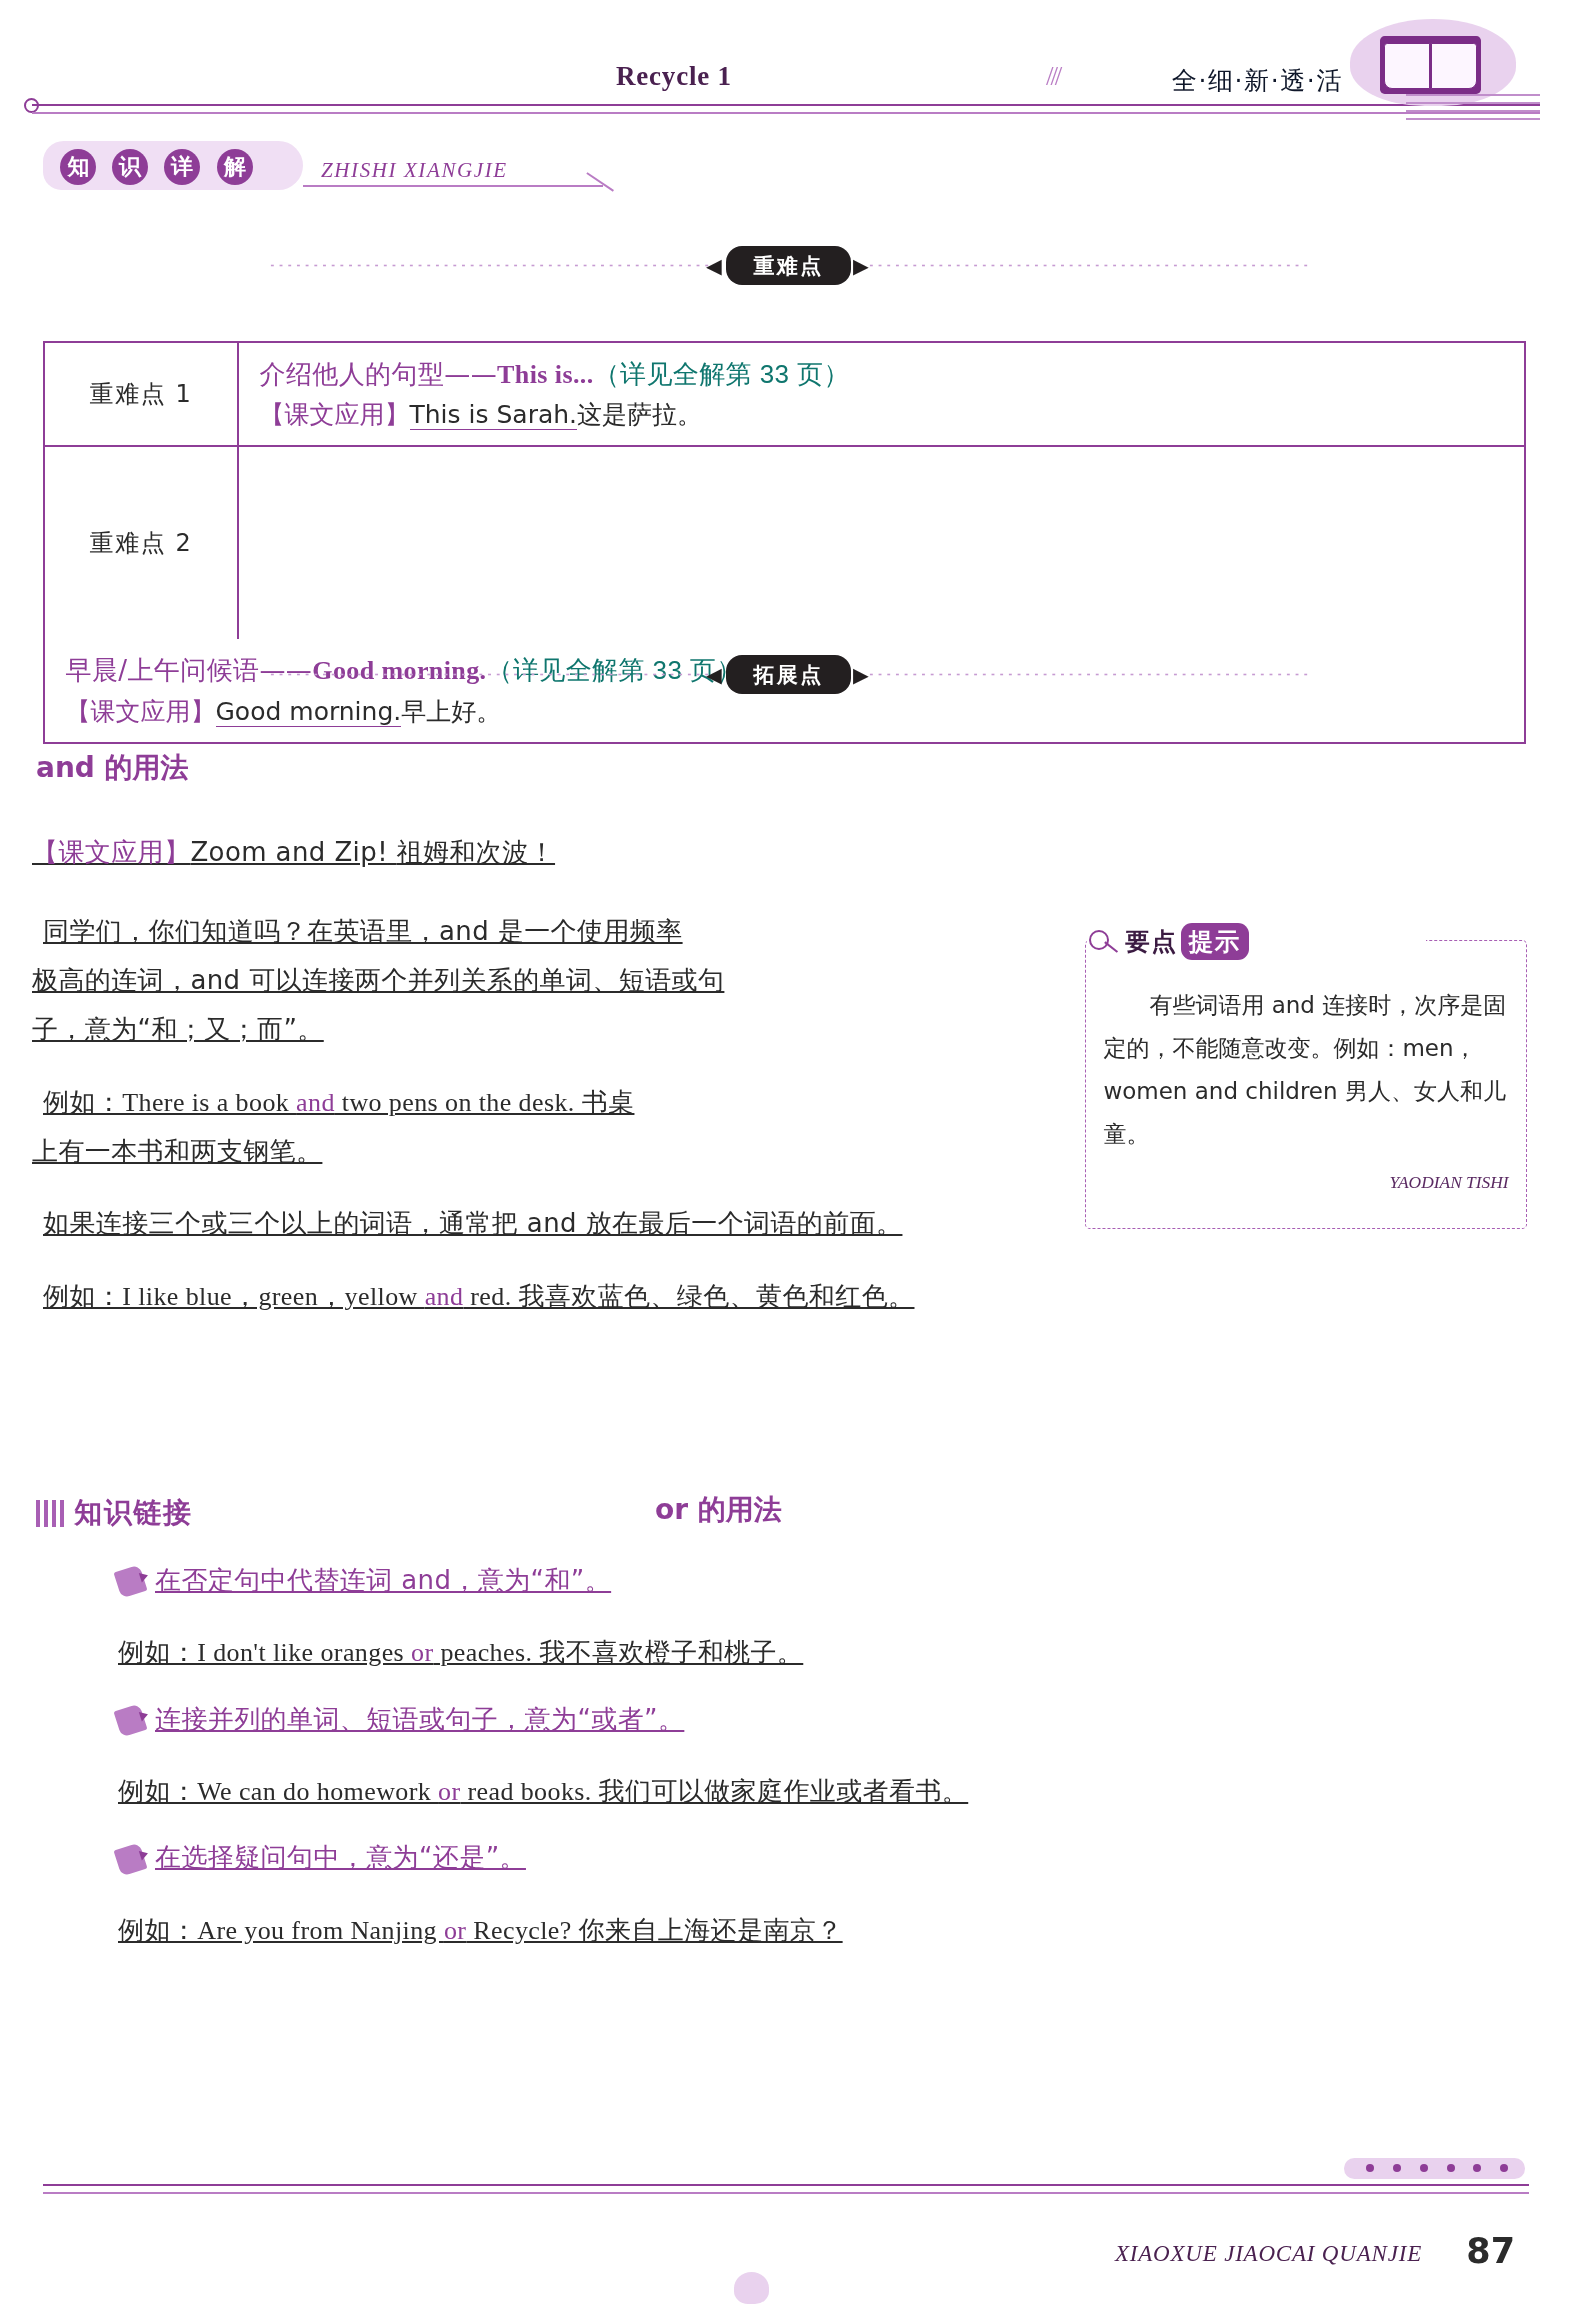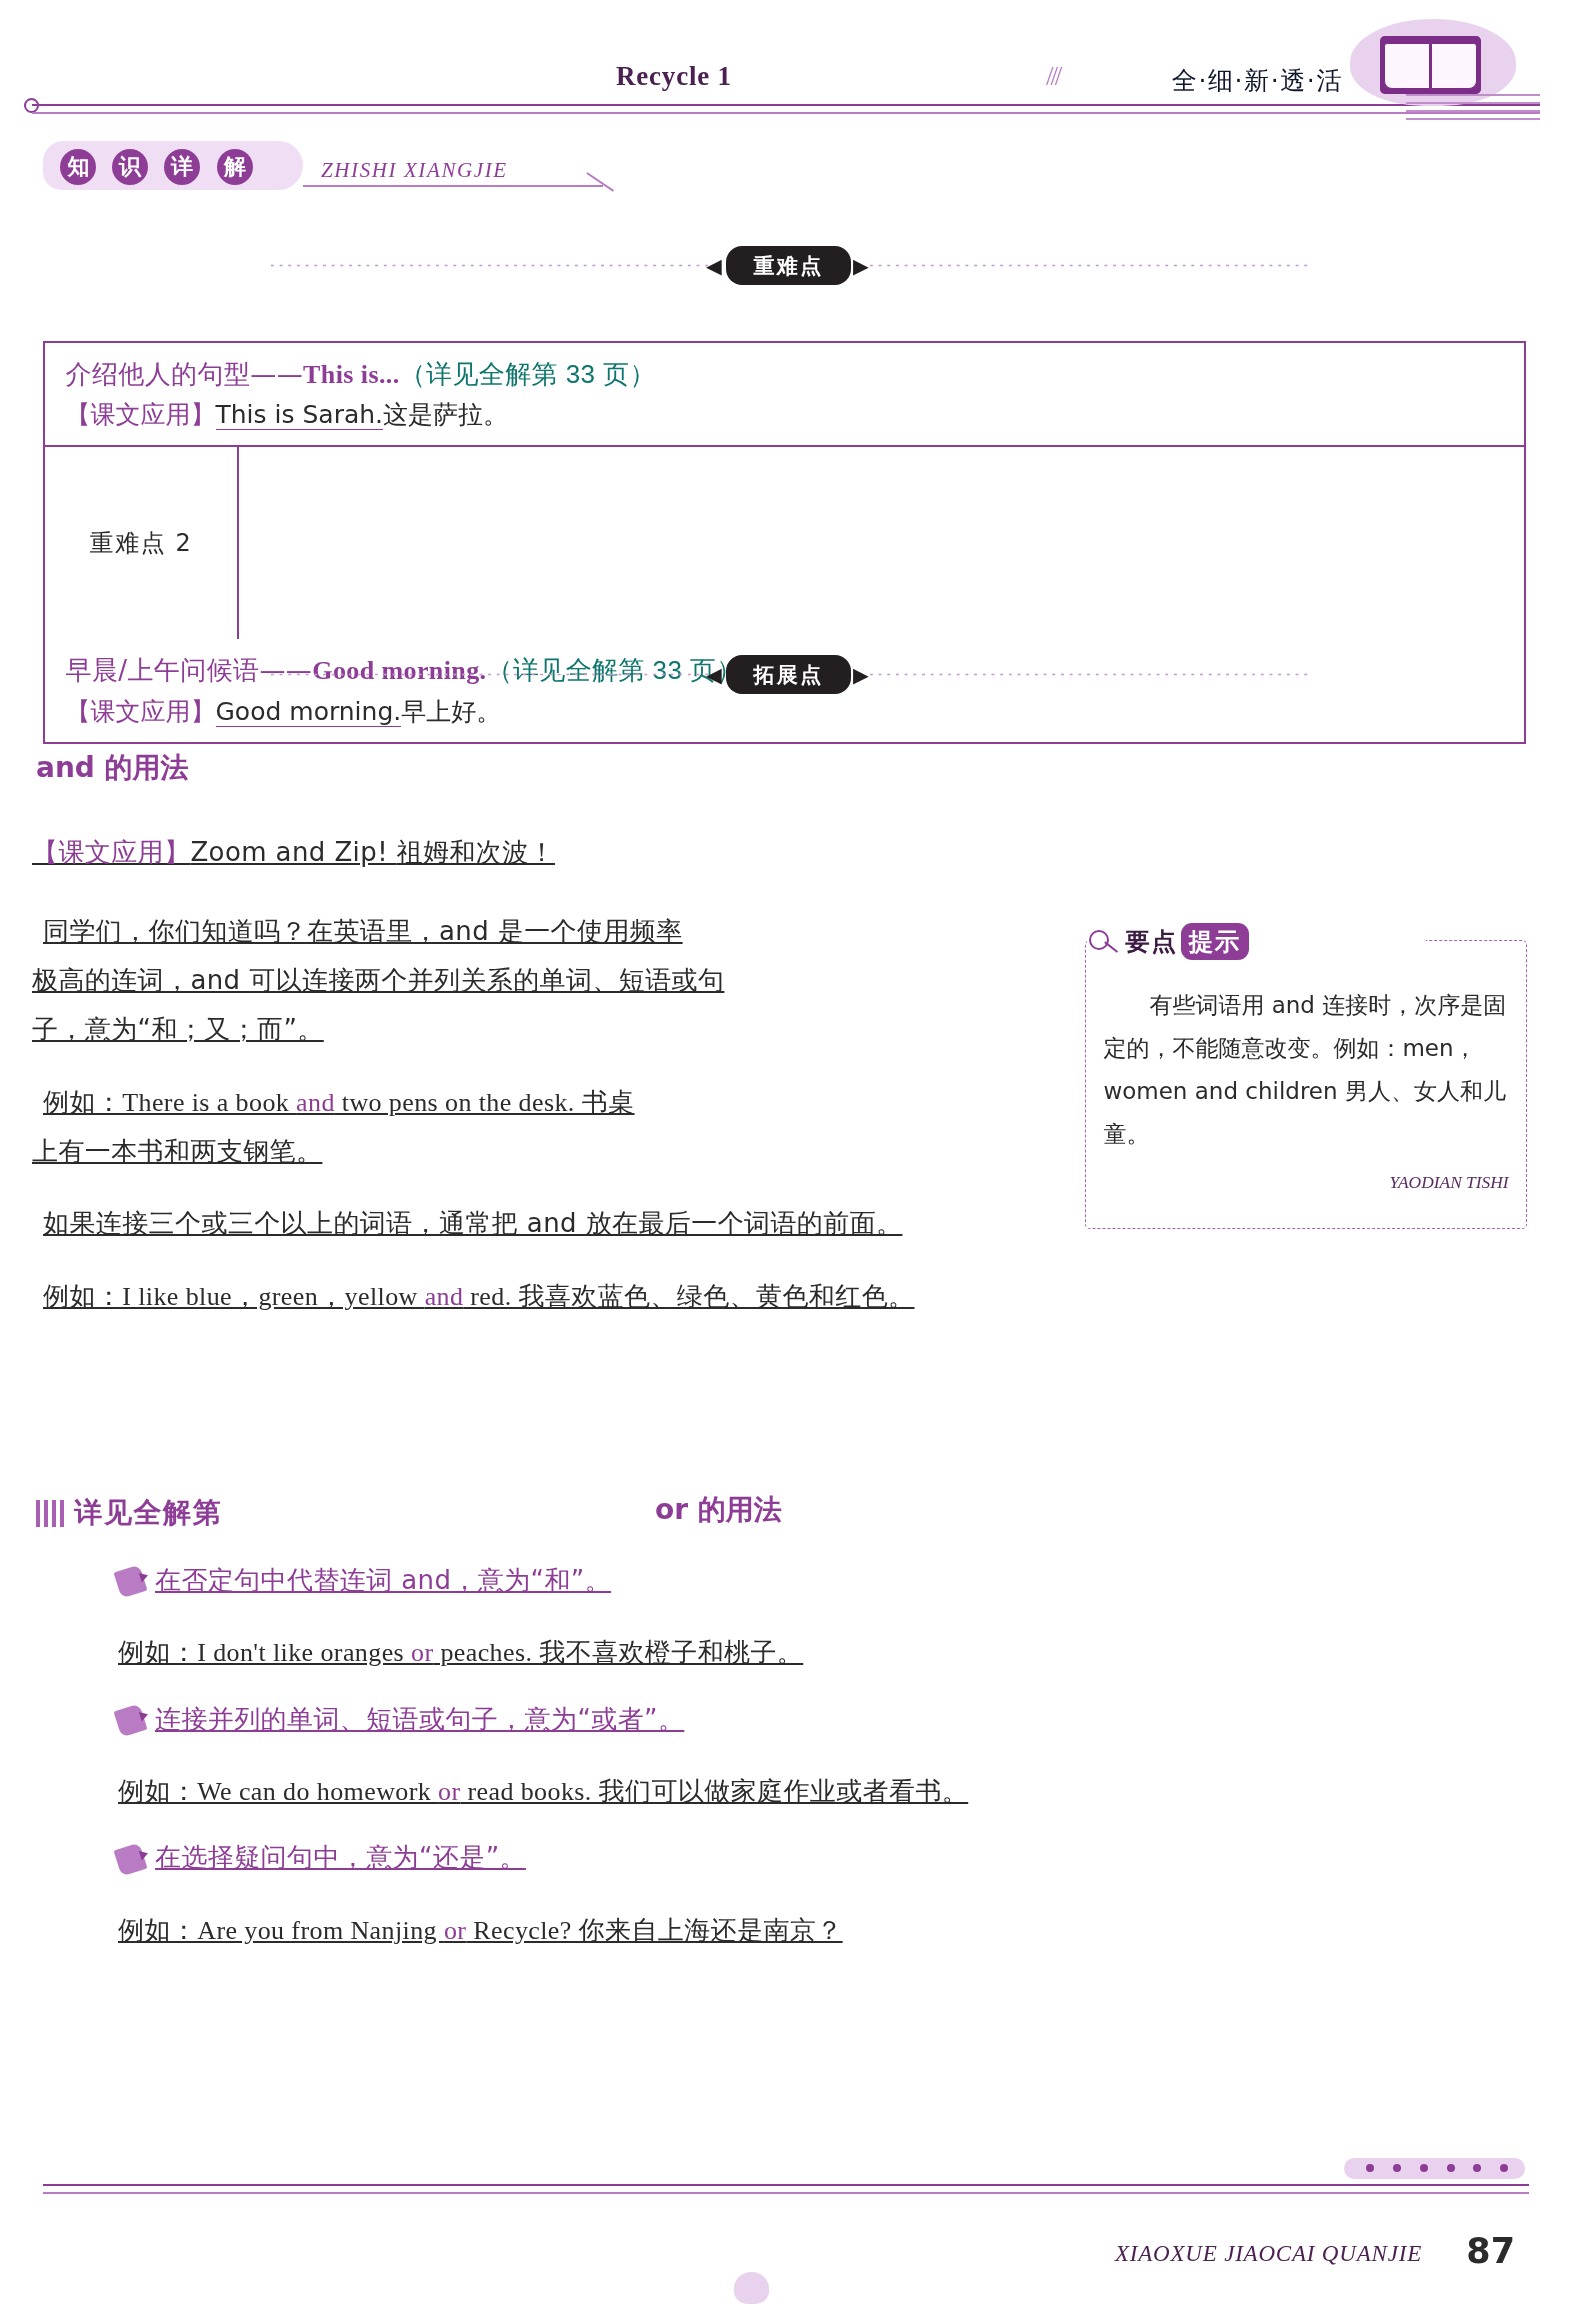--- a/index.html
+++ b/index.html
@@ -517,20 +517,21 @@
     <div class="dots right"></div>
     <span class="pill">
       <span class="arr l">◀</span>
       <span>重难点</span>
       <span class="arr r">▶</span>
     </span>
   </div>
 
   <div class="kp-table">
     <div class="kp-row">
+      <div class="kp-label">重难点 1</div>
       <div class="kp-body">
         <div class="kp-line1">
           <span>介绍他人的句型——</span><span class="en">This is...</span><span class="note">（详见全解第 33 页）</span>
         </div>
         <div class="kp-line2">
           <span class="tag">【课文应用】</span><span class="udl">This is Sarah.</span><span>这是萨拉。</span>
         </div>
       </div>
     </div>
     <div class="kp-row">
@@ -584,21 +585,21 @@
     </div>
   </div>
   <div class="tip-header">
     <div class="tip-key"></div>
     <span class="tip-h-text">要点</span>
     <span class="tip-h-badge">提示</span>
   </div>
 
   <div class="klink">
     <div class="bars"></div>
-    <div class="txt">详见全解第</div>
+    <div class="txt">知识链接</div>
   </div>
   <div class="sec-title" style="left:655px; top:1491px;">or 的用法</div>
 
   <div class="bullet-pen" style="left:117px; top:1568px;"></div>
   <div class="para" style="left:155px; top:1556px; width:1341px; color:#8e3d97;">在否定句中代替连词 and，意为“和”。</div>
   <div class="para" style="left:118px; top:1628px; width:1373px;">
     <span class="serif">例如：I don't like oranges </span><span class="mark">or</span><span class="serif"> peaches. 我不喜欢橙子和桃子。</span>
   </div>
 
   <div class="bullet-pen" style="left:117px; top:1707px;"></div>

